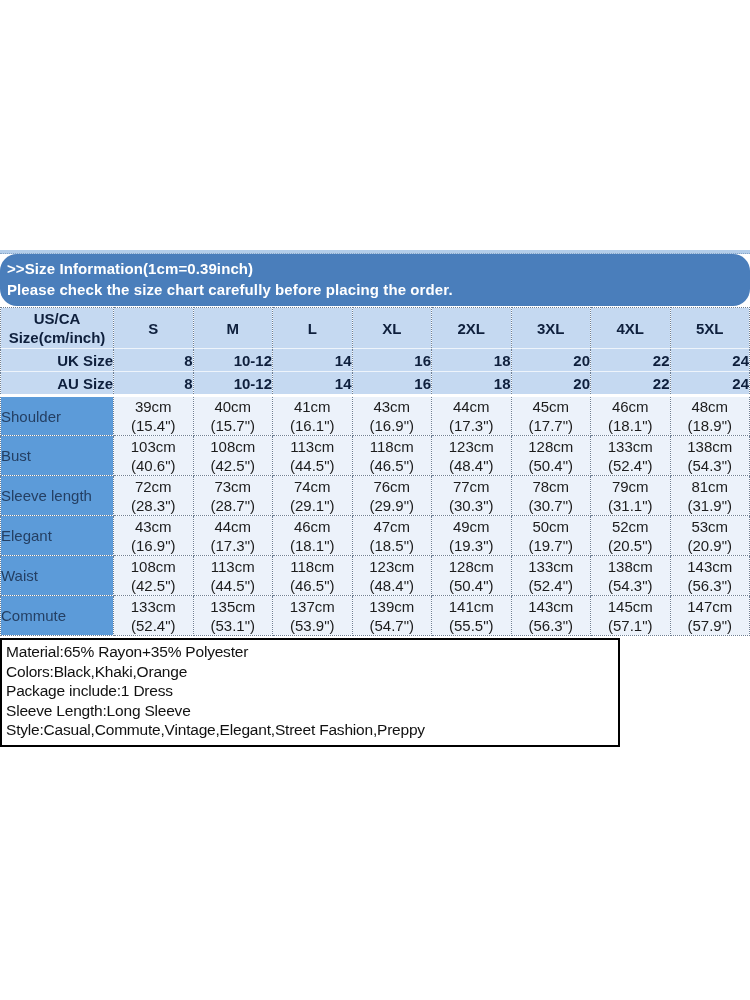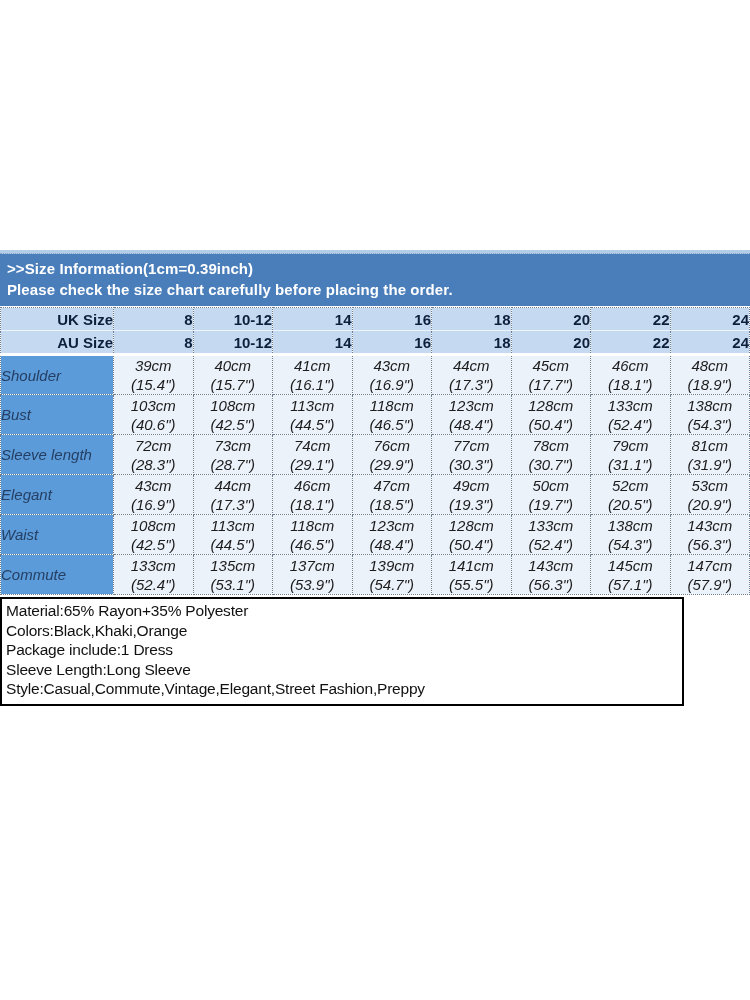--- a/index.html
+++ b/index.html
@@ -20,20 +20,21 @@
     height: 3px;
     background: #b4ceea;
     border-bottom: 1px dotted #87a5c6;
   }
   .banner-body {
     background: #4a7ebb;
     color: #ffffff;
     font-weight: bold;
     font-size: 15px;
     padding: 4px 4px 6px 7px;
+    border-radius: 17px;
   }
   .banner-line { line-height: 21px; letter-spacing: 0.1px; white-space: nowrap; }
   
   table.size-chart {
     width: 750px;
     table-layout: fixed;
     border-collapse: collapse;
     margin-top: 1px;
   }
   table.size-chart th, table.size-chart td {
@@ -50,21 +51,21 @@
     text-align: center;
     vertical-align: middle;
   }
   tr.hdr-sizes th { height: 40px; }
   tr.hdr-conv td, tr.hdr-conv th { height: 22px; text-align: right; }
   thead tr.hdr-sizes th, thead tr.hdr-conv-first td, thead tr.hdr-conv-first th {
     border-bottom: 1px solid #eef4fb;
   }
   .corner-l1, .corner-l2 { line-height: 19px; }
   
-  tbody tr { height: 40px; font-style: italic; }
+  tbody tr { height: 40px; }
   tbody tr.first-measure th, tbody tr.first-measure td {
     border-top: 3px solid #ffffff;
   }
   td.row-label, th.row-label {
     background: #5c9bd9;
     color: #243f63;
     font-weight: normal;
     text-align: left;
     padding-left: 7px;
     border-right: 3px solid #ffffff;
@@ -74,21 +75,21 @@
     background: #ecf2fa;
     color: #1c1c1c;
     text-align: center;
     vertical-align: middle;
     margin-top: 24px;
   }
   .cm-line, .inch-line { line-height: 19px; }
   
   .info-box {
     box-sizing: border-box;
-    width: 684px;
+    width: 620px;
     margin-top: 2px;
     border: 2px solid #000000;
     background: #ffffff;
     padding: 2px 6px 5px 4px;
     color: #111111;
     font-size: 15.5px;
     letter-spacing: -0.2px;
   }
   .info-line { line-height: 19.5px; white-space: nowrap; }
 </style>
@@ -111,20 +112,34 @@
         <col>
         <col>
         <col>
         <col>
         <col>
         <col>
         <col>
         <col>
       </colgroup>
     <thead>
+        <tr class="hdr-sizes">
+          <th>
+            <div class="corner-l1">US/CA</div>
+            <div class="corner-l2">Size(cm/inch)</div>
+          </th>
+          <th>S</th>
+          <th>M</th>
+          <th>L</th>
+          <th>XL</th>
+          <th>2XL</th>
+          <th>3XL</th>
+          <th>4XL</th>
+          <th>5XL</th>
+        </tr>
         <tr class="hdr-conv hdr-conv-first">
           <th>UK Size</th>
           <td>8</td>
           <td>10-12</td>
           <td>14</td>
           <td>16</td>
           <td>18</td>
           <td>20</td>
           <td>22</td>
           <td>24</td>

